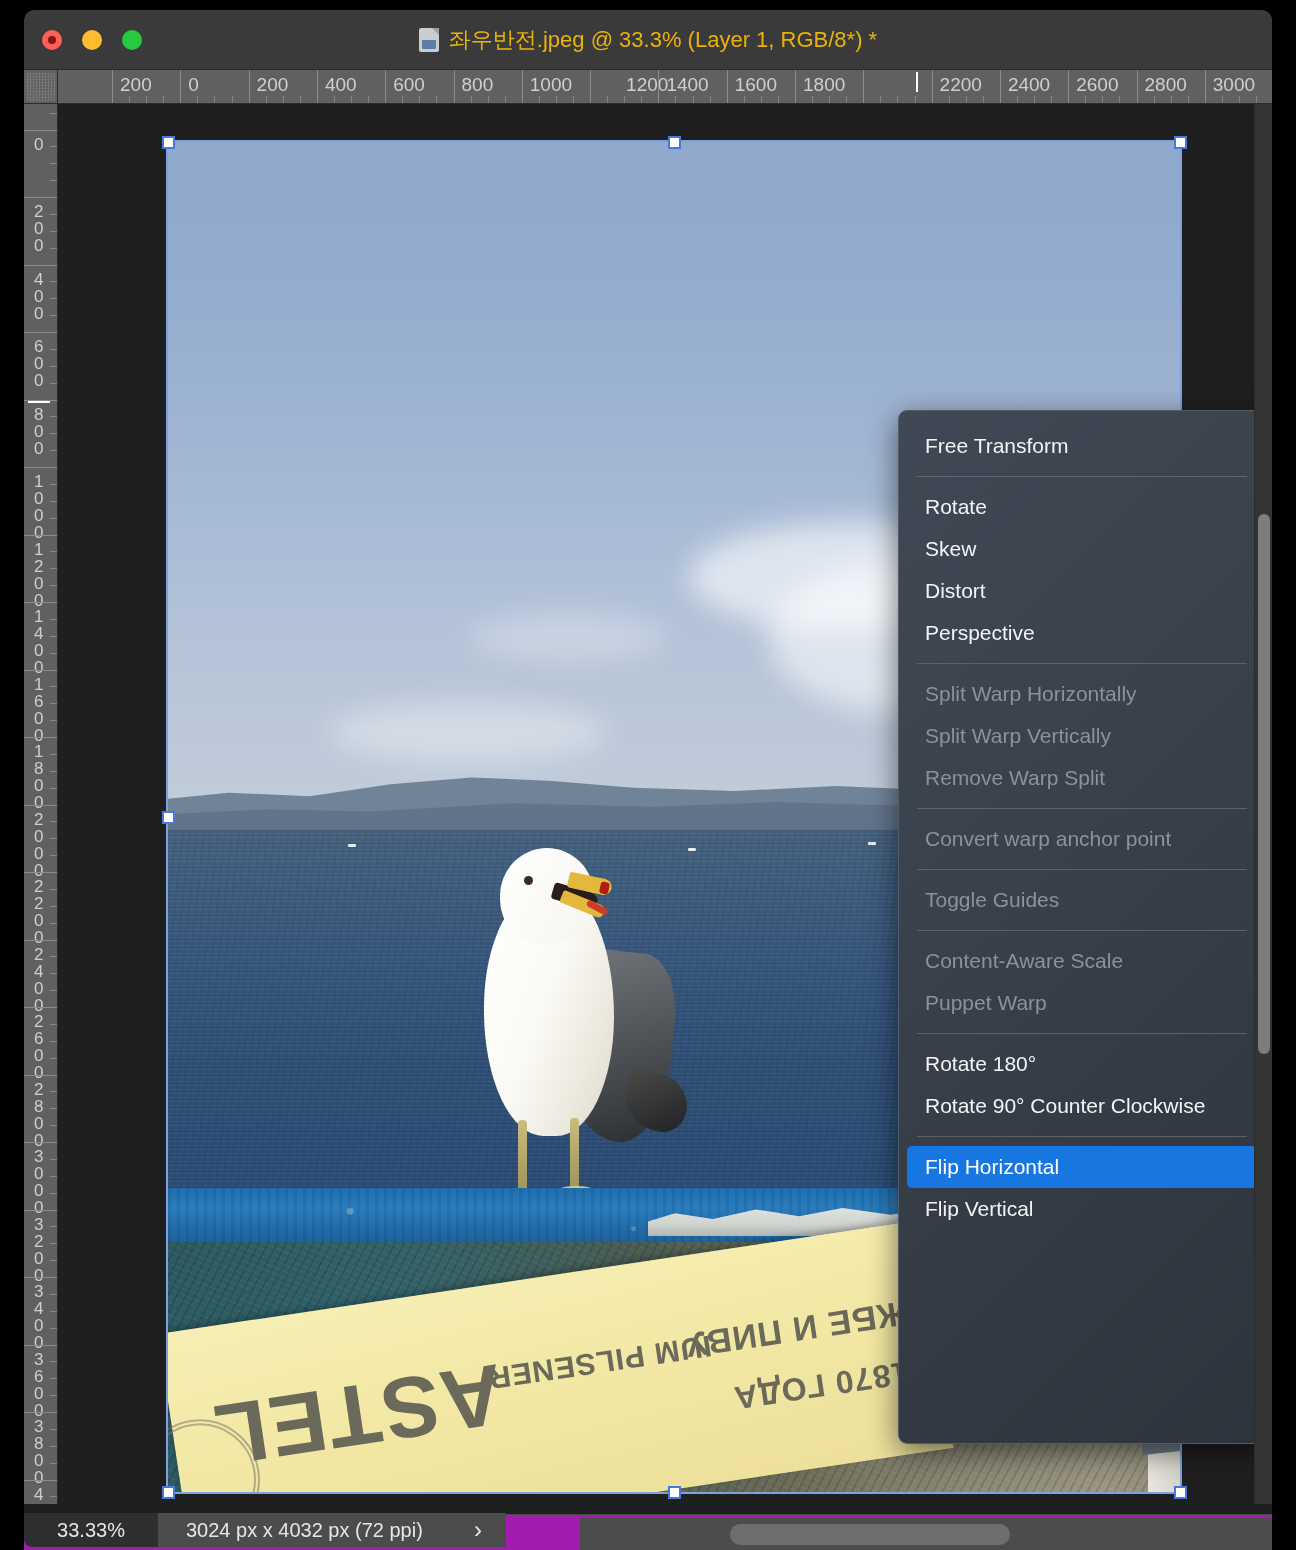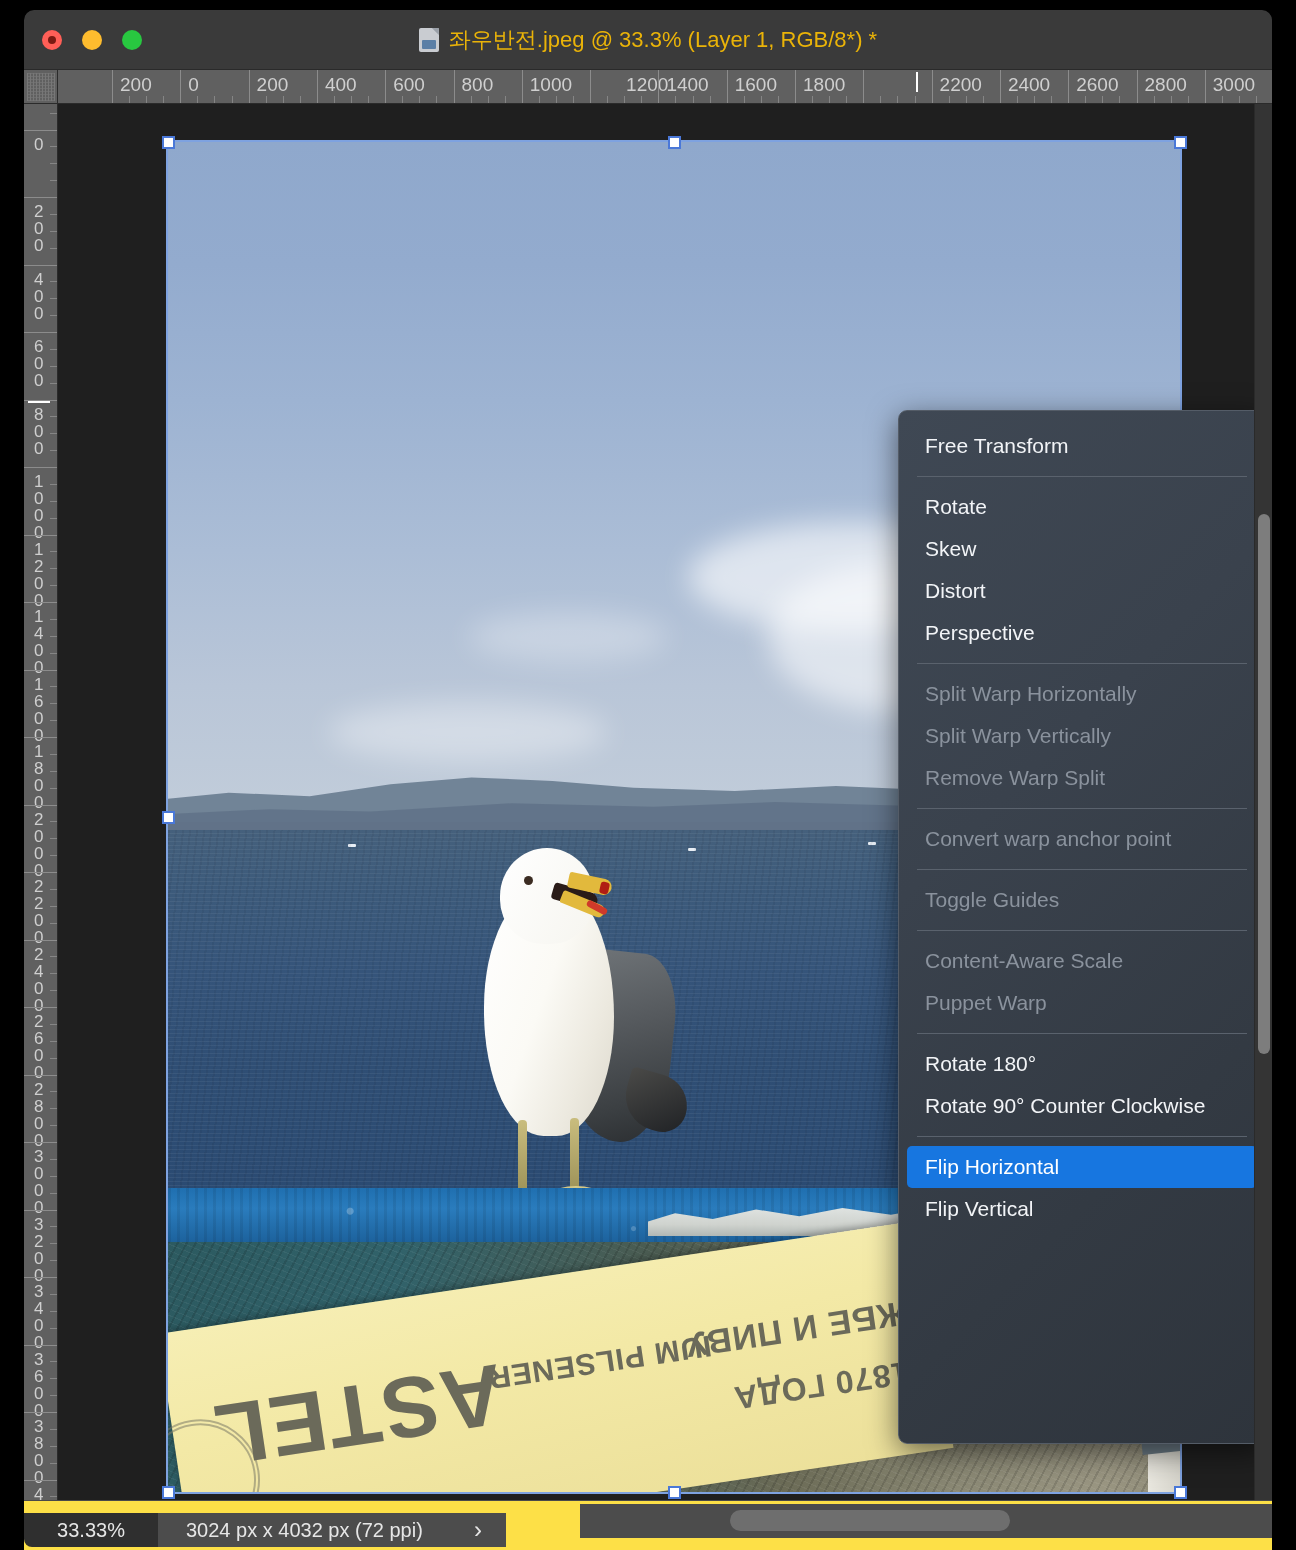--- a/index.html
+++ b/index.html
@@ -319,22 +319,22 @@
   
   .vscroll{
     position:absolute; right:0; top:94px; width:18px; height:1400px;
     background:#343434; border-left:1px solid #2a2a2a;
   }
   .vthumb{
     position:absolute; left:3px; top:410px; width:12px; height:540px;
     background:#7d7d7d; border-radius:6px;
   }
   .hscroll{
-    position:absolute; left:0; bottom:0; width:1248px; height:50px;
-    background:#fde047; border-top:1px solid #4a4a4a;
+    position:absolute; left:0; bottom:0; width:1248px; height:36px;
+    background:#a21caf; border-top:1px solid #4a4a4a;
   }
   .hstrip{
     position:absolute; left:556px; top:3px; width:692px; height:34px;
     background:#4c4c4c;
   }
   .hthumb{
     position:absolute; left:706px; top:9px; width:280px; height:21px;
     background:#6e6e6e; border-radius:11px;
   }
 

